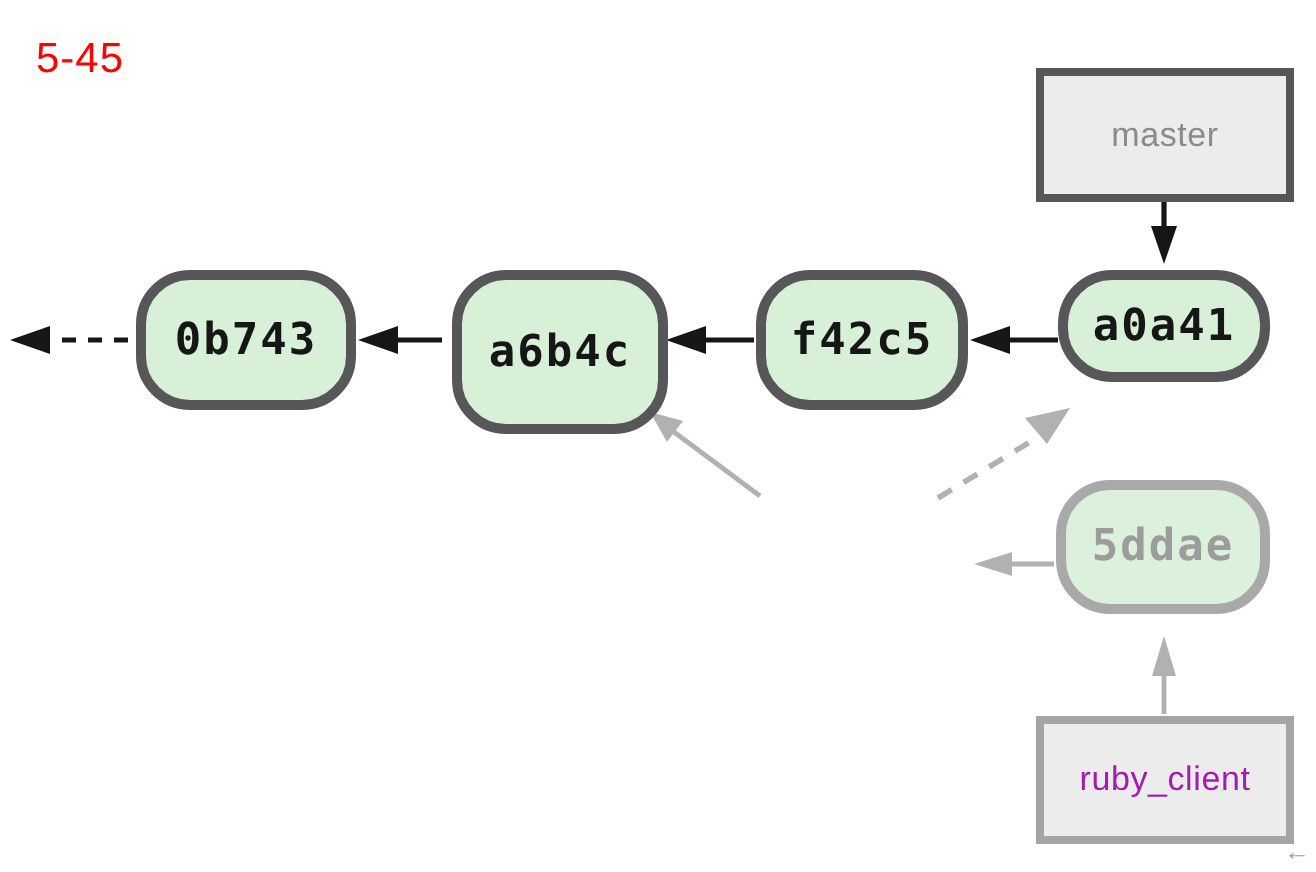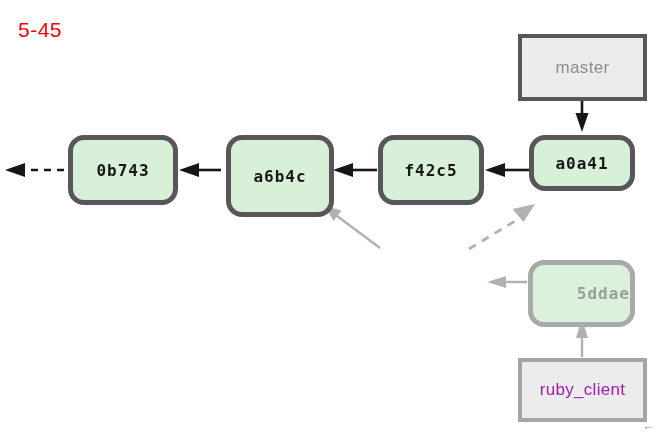--- a/index.html
+++ b/index.html
@@ -24,27 +24,27 @@
   svg.arrows {
     position: absolute;
     left: 0; top: 0;
     width: 658px; height: 436px;
   }
   .commit-node {
     position: absolute;
     box-sizing: border-box;
     background: #d7f0d7;
     border: 5px solid #57575a;
-    border-radius: 16px;
+    border-radius: 27px;
     display: flex;
     align-items: center;
     justify-content: center;
     font-family: "DejaVu Sans Mono", "Liberation Mono", monospace;
     font-weight: 700;
-    font-size: 16px;
+    font-size: 22px;
     color: #161616;
     letter-spacing: 1px;
   }
   .commit-node.faded {
     background: #dcf1dc;
     border-color: #a9a9a9;
     color: #9c9c9c;
   }
   .branch-box {
     position: absolute;
@@ -62,21 +62,21 @@
     border-color: #a5a5a5;
     color: #a21caf;
     align-items: center;
   }
   
   #node-0b743 { left: 68px;  top: 135px; width: 110px; height: 70px; }
   #node-a6b4c { left: 226px; top: 135px; width: 108px; height: 82px; }
   #node-f42c5 { left: 378px; top: 135px; width: 106px; height: 70px; }
   #node-a0a41 { left: 529px; top: 135px; width: 106px; height: 56px; }
   #node-e43a6 { left: 373px; top: 247px; width: 109px; height: 67px; }
-  #node-5ddae { left: 528px; top: 260px; width: 107px; height: 67px; justify-content: flex-end; }
+  #node-5ddae { left: 528px; top: 240px; width: 107px; height: 67px; }
   #box-master      { left: 518px; top: 23px;  width: 129px; height: 67px; margin-top: 11px; }
   #box-ruby-client { left: 518px; top: 358px; width: 129px; height: 64px; }
   .corner-glyph {
     position: absolute;
     right: 3px;
     bottom: 4px;
     font-size: 13px;
     color: #9a9a9a;
     line-height: 1;
   }

